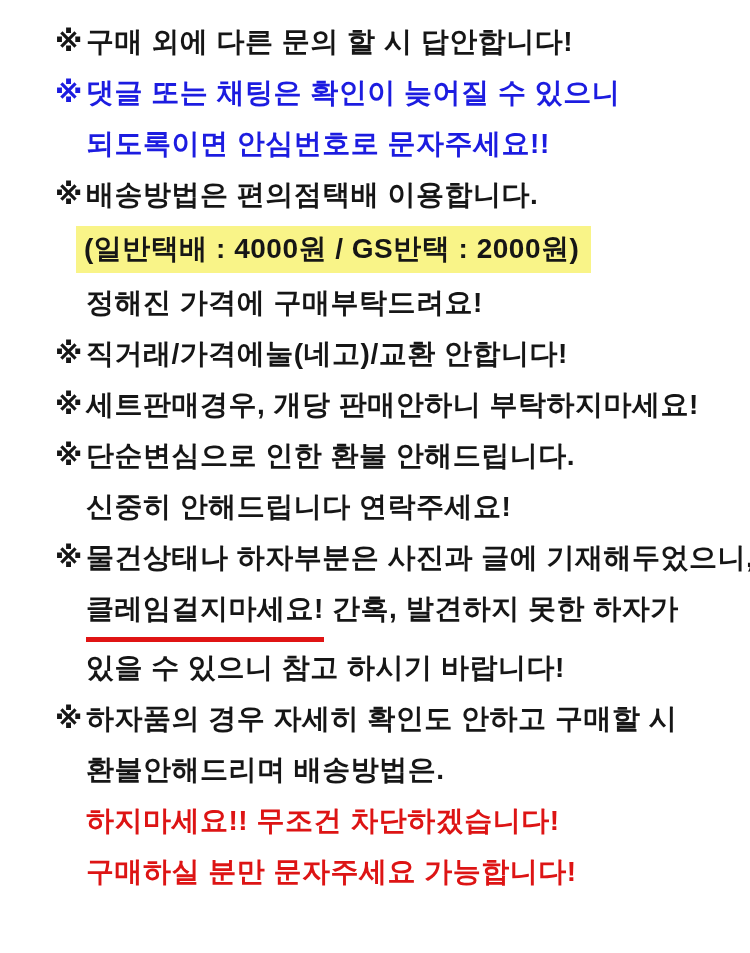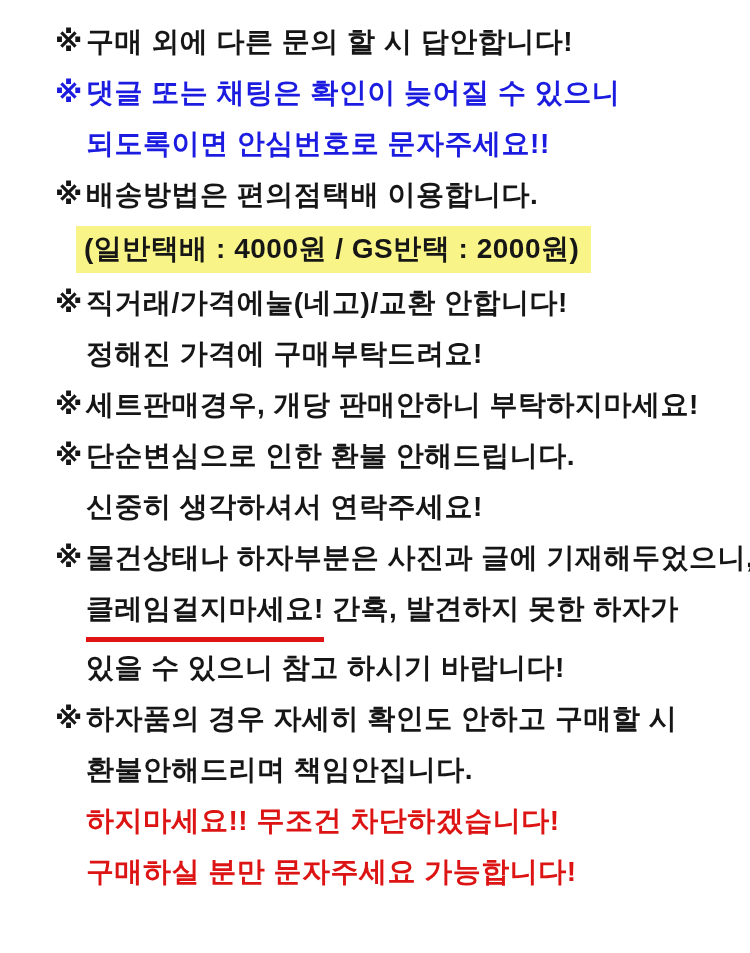--- a/index.html
+++ b/index.html
@@ -74,58 +74,58 @@
   </div>
 
   <div class="line">
     <span class="bullet">※</span><span class="seg">배송방법은 편의점택배 이용합니다.</span>
   </div>
 
   <div class="line indent hl-wrap">
     <span class="hl"><span class="seg">(일반택배 : 4000원 / GS반택 : 2000원)</span></span>
   </div>
 
+  <div class="line indent">
+    <span class="seg">정해진 가격에 구매부탁드려요!</span>
+  </div>
+
   <div class="line">
     <span class="bullet">※</span><span class="seg">직거래/가격에눌(네고)/교환 안합니다!</span>
-  </div>
-
-  <div class="line indent">
-    <span class="seg">정해진 가격에 구매부탁드려요!</span>
   </div>
 
   <div class="line">
     <span class="bullet">※</span><span class="seg">세트판매경우, 개당 판매안하니 부탁하지마세요!</span>
   </div>
 
   <div class="line">
     <span class="bullet">※</span><span class="seg">단순변심으로 인한 환불 안해드립니다.</span>
   </div>
 
   <div class="line indent">
-    <span class="seg">신중히 생각하셔서 연락주세요!</span>
+    <span class="seg">신중히 안해드립니다 연락주세요!</span>
   </div>
 
   <div class="line">
     <span class="bullet">※</span><span class="seg">물건상태나 하자부분은 사진과 글에 기재해두었으니,</span>
   </div>
 
   <div class="line indent">
     <span class="u-red">클레임걸지마세요!</span><span class="seg"> 간혹, 발견하지 못한 하자가</span>
   </div>
 
   <div class="line indent">
     <span class="seg">있을 수 있으니 참고 하시기 바랍니다!</span>
   </div>
 
   <div class="line">
     <span class="bullet">※</span><span class="seg">하자품의 경우 자세히 확인도 안하고 구매할 시</span>
   </div>
 
   <div class="line indent">
-    <span class="seg">환불안해드리며 책임안집니다.</span>
+    <span class="seg">환불안해드리며 배송방법은.</span>
   </div>
 
 
   <div class="line c-red indent">
     <span class="seg">하지마세요!! 무조건 차단하겠습니다!</span>
   </div>
 
   <div class="line c-red indent">
     <span class="seg">구매하실 분만 문자주세요 가능합니다!</span>
   </div>

